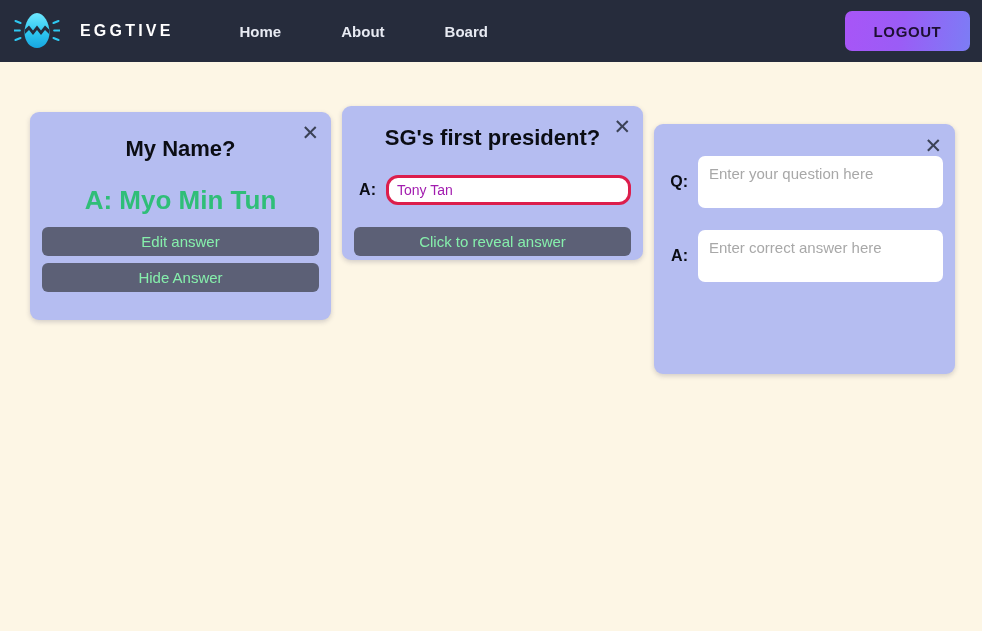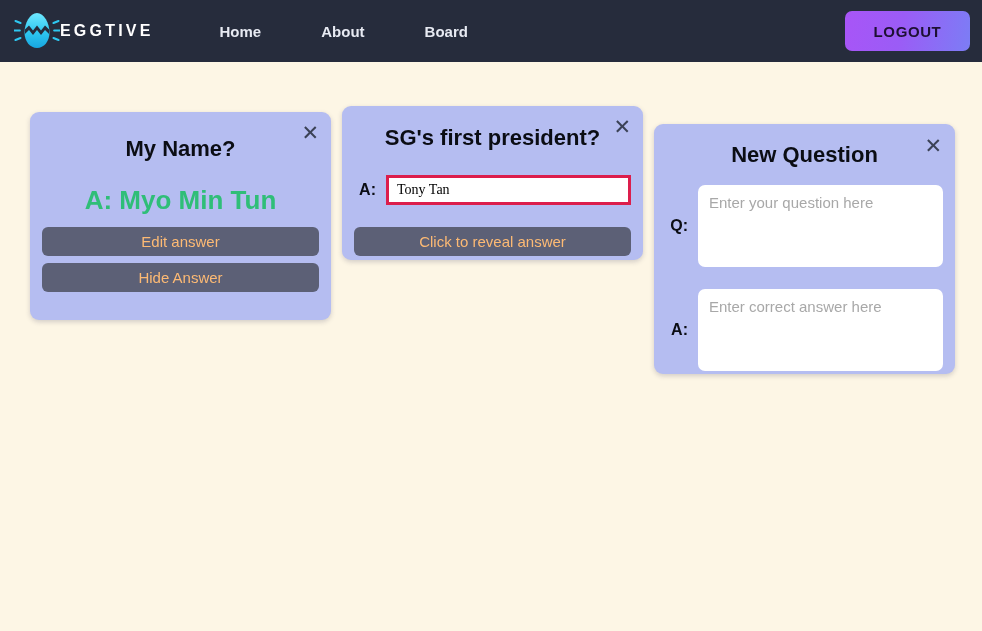--- a/index.html
+++ b/index.html
@@ -21,21 +21,21 @@
     background: #262c3c;
     display: flex;
     align-items: center;
     padding: 0 16px 0 14px;
     position: relative;
   }
 
   .brand {
     display: flex;
     align-items: center;
-    gap: 0;
+    gap: 20px;
   }
 
   .brand-mark {
     width: 46px;
     height: 42px;
     display: block;
     flex: 0 0 auto;
   }
 
   .brand-name {
@@ -118,21 +118,21 @@
     color: #0b0d14;
     line-height: 1.2;
   }
 
   .card-btn {
     display: block;
     width: 100%;
     border: none;
     border-radius: 6px;
     background: #5c6076;
-    color: #fdba74;
+    color: #86efac;
     font-family: "Liberation Sans", sans-serif;
     font-size: 15px;
     height: 29px;
     cursor: pointer;
   }
 
   
   .card-one {
     width: 301px;
     margin-left: 30px;
@@ -178,25 +178,25 @@
     color: #0b0d14;
     width: 22px;
     text-align: right;
     flex: 0 0 auto;
   }
 
   .answer-input {
     flex: 1 1 auto;
     height: 30px;
     border: 3px solid #dc1e4c;
-    border-radius: 0;
+    border-radius: 12px;
     background: #ffffff;
-    font-family: Liberation Serif, serif;
+    font-family: Liberation Sans, sans-serif;
     font-size: 14px;
-    color: #000000;
+    color: #a21caf;
     padding: 0 8px;
     outline: none;
     min-width: 0;
   }
 
   .card-two .card-btn { margin-top: 22px; }
 
   
   .card-three {
     width: 301px;
@@ -212,21 +212,21 @@
     display: flex;
     align-items: center;
     gap: 10px;
     margin-top: 17px;
   }
 
   .new-row.second { margin-top: 22px; }
 
   .qa-textarea {
     flex: 1 1 auto;
-    height: 82px;
+    height: 52px;
     border: none;
     border-radius: 7px;
     background: #ffffff;
     font-family: "Liberation Sans", sans-serif;
     font-size: 15px;
     color: #111111;
     padding: 9px 11px;
     resize: none;
     outline: none;
     min-width: 0;
@@ -287,21 +287,20 @@
     <div class="card-title">SG's first president?</div>
     <div class="qa-row">
       <span class="qa-label">A:</span>
       <input class="answer-input" type="text" value="Tony Tan" style="">
     </div>
     <button class="card-btn">Click to reveal answer</button>
   </div>
 
   <div class="card card-three">
     <button class="card-close">✕</button>
-    <div class="card-title">New Question</div>
 
     <div class="new-row">
       <span class="qa-label">Q:</span>
       <textarea class="qa-textarea" placeholder="Enter your question here" style=""></textarea>
     </div>
 
     <div class="new-row second">
       <span class="qa-label">A:</span>
       <textarea class="qa-textarea" placeholder="Enter correct answer here" style=""></textarea>
     </div>

